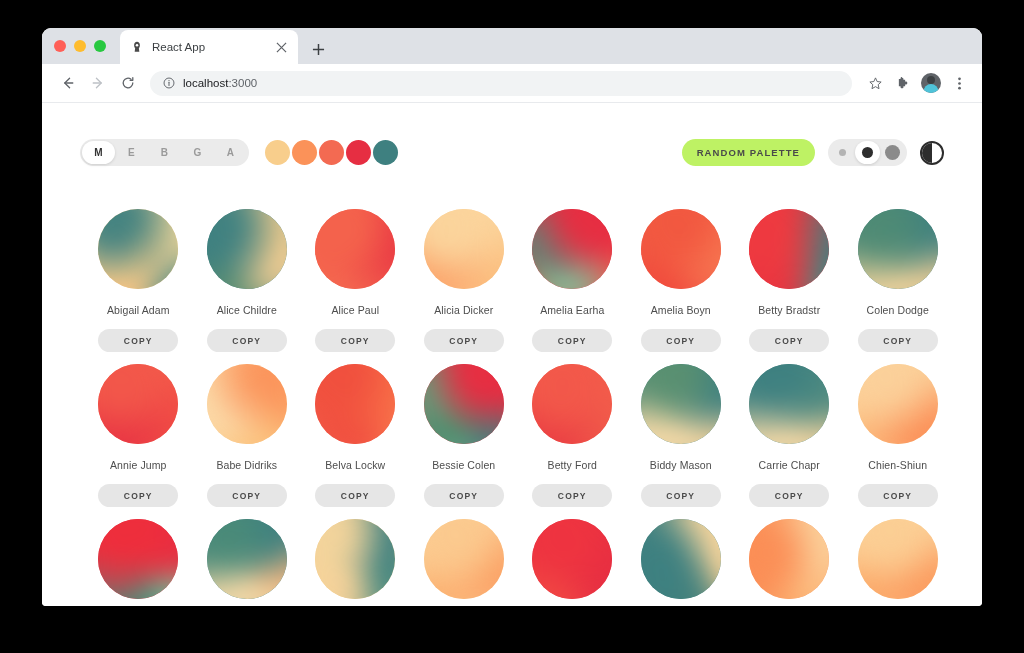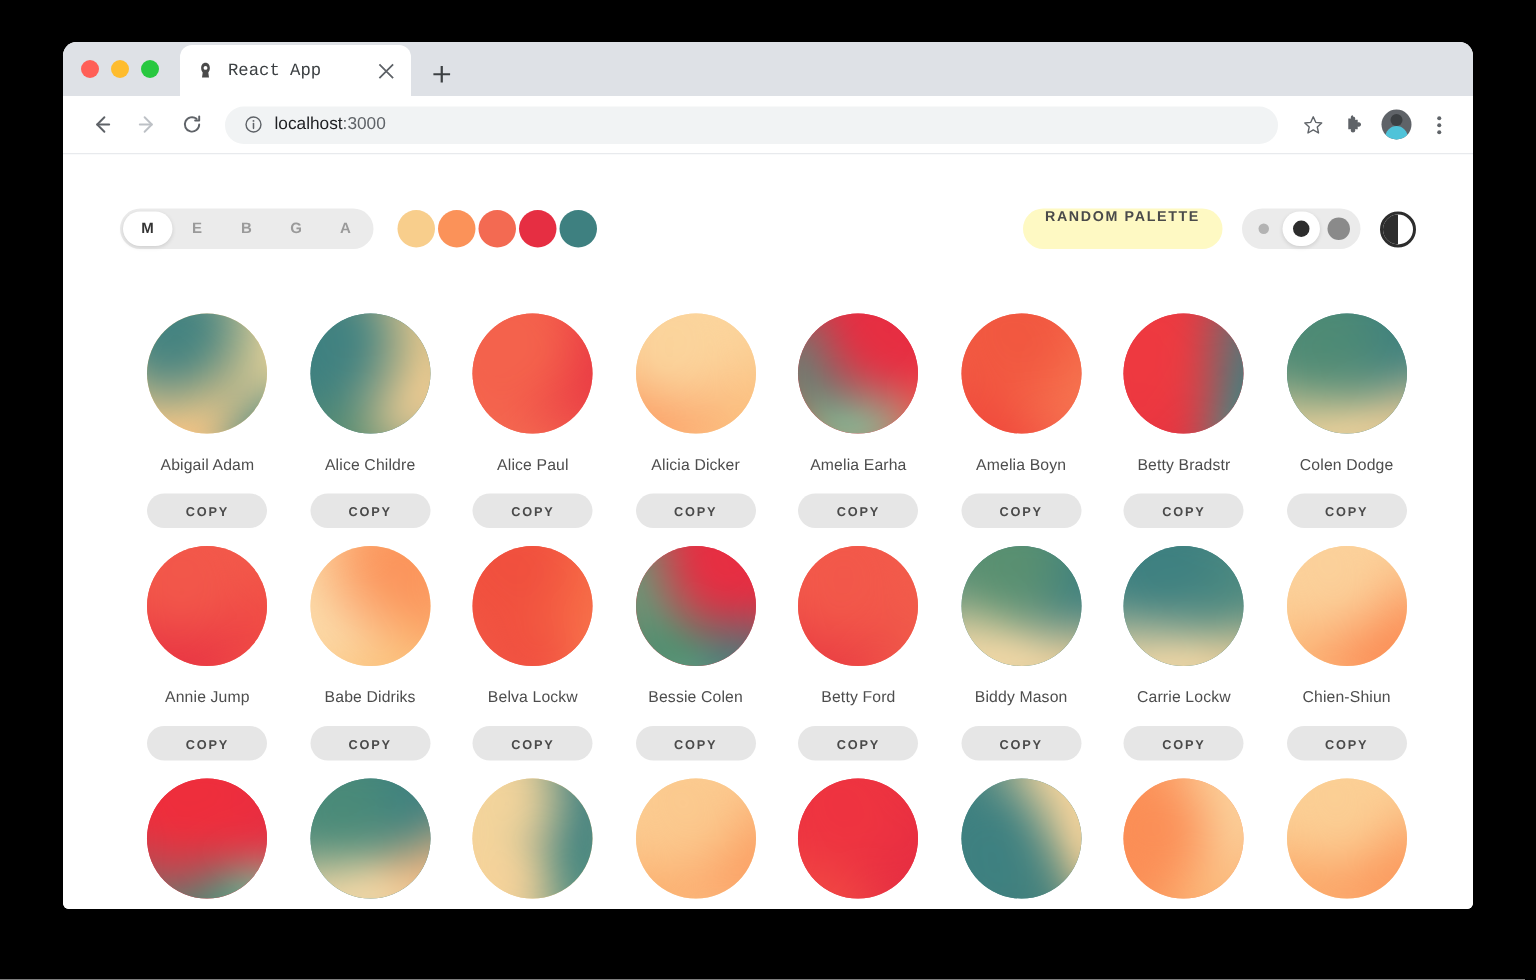--- a/index.html
+++ b/index.html
@@ -53,29 +53,28 @@
     gap: 8px;
     height: 36px;
     padding-right: 14px;
   }
   .dot { width: 12px; height: 12px; border-radius: 50%; }
   .dot.red { background: #ff5f57; }
   .dot.yellow { background: #febc2e; }
   .dot.green { background: #28c840; }
 
   .tab {
-    width: 154px;
+    width: 178px;
     height: 30px;
     background: #ffffff;
     border-radius: 8px 8px 0 0;
     display: flex;
     align-items: center;
     padding: 17px 9px;
     gap: 8px;
-    font-family: Liberation Mono, monospace;
   }
 
   .favicon {
     width: 15px; height: 15px;
     flex: 0 0 15px;
     display: flex; align-items: center; justify-content: center;
   }
 
   .tab-title {
     font-size: 11.5px;
@@ -240,25 +239,26 @@
     border-radius: 50%;
   }
 
   .header-right {
     display: flex;
     align-items: center;
     gap: 13px;
   }
 
   .random-btn {
-    background: #fef9c3;
+    background: #bef264;
     border-radius: 15px;
     height: 27px;
     padding: 0 15px;
     display: flex;
+    align-items: center;
     font-size: 9.5px;
     font-weight: bold;
     letter-spacing: 1.1px;
     color: #4a4a4a;
   }
 
   .size-group {
     display: flex;
     align-items: center;
     background: #ebebeb;
@@ -643,21 +643,21 @@
             <div class="copy-btn">
               <span>COPY</span>
             </div>
           </div>
           <div class="card">
             <div class="blob-wrap">
               <div class="blob" style="background: rgb(62, 128, 128);">
                 <div class="layer" style="background: radial-gradient(circle at 30% 22%, rgb(62, 128, 128) 0%, rgba(62, 128, 128, 0.92) 22%, rgba(62, 128, 128, 0) 58%), radial-gradient(circle at 76% 30%, rgb(78, 138, 128) 0%, rgba(78, 138, 128, 0.88) 20%, rgba(78, 138, 128, 0) 52%), radial-gradient(circle at 32% 80%, rgb(243, 216, 166) 0%, rgba(243, 216, 166, 0.92) 22%, rgba(243, 216, 166, 0) 58%), radial-gradient(circle at 80% 82%, rgb(239, 206, 152) 0%, rgba(239, 206, 152, 0.85) 18%, rgba(239, 206, 152, 0) 48%); filter: blur(9px);"></div>
               </div>
             </div>
-            <div class="card-name">Carrie Lockw</div>
+            <div class="card-name">Carrie Chapr</div>
             <div class="copy-btn">
               <span>COPY</span>
             </div>
           </div>
           <div class="card">
             <div class="blob-wrap">
               <div class="blob" style="background: rgb(251, 212, 156);">
                 <div class="layer" style="background: radial-gradient(circle at 38% 22%, rgb(251, 208, 154) 0%, rgba(251, 208, 154, 0.9) 24%, rgba(251, 208, 154, 0) 62%), radial-gradient(circle at 75% 72%, rgb(251, 142, 86) 0%, rgba(251, 142, 86, 0.85) 22%, rgba(251, 142, 86, 0) 58%), radial-gradient(circle at 22% 78%, rgb(251, 184, 120) 0%, rgba(251, 184, 120, 0.7) 18%, rgba(251, 184, 120, 0) 48%); filter: blur(9px);"></div>
               </div>
             </div>

